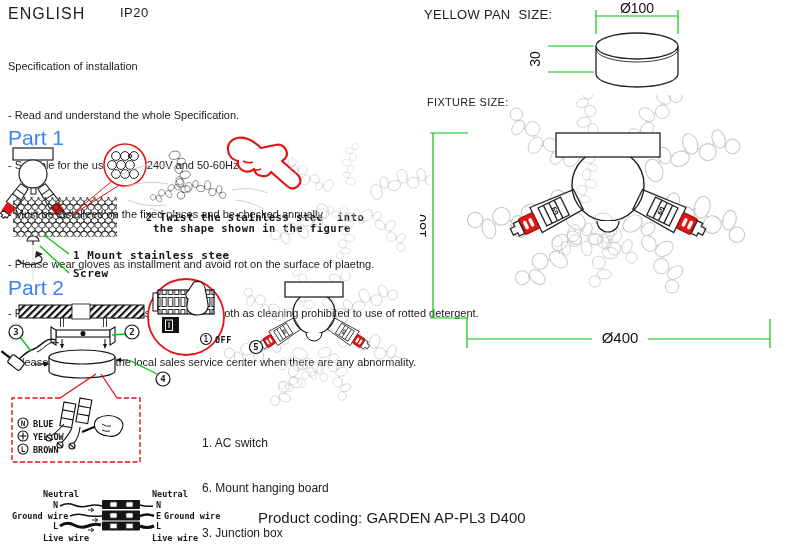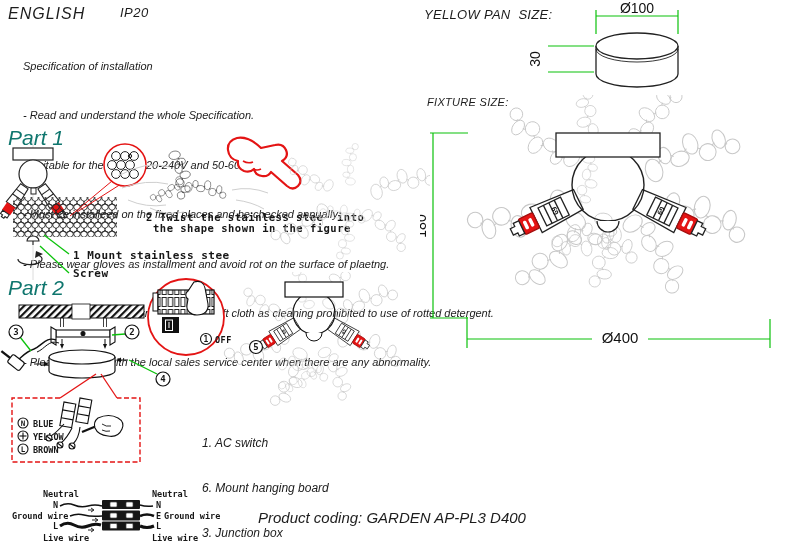--- a/index.html
+++ b/index.html
@@ -1,24 +1,24 @@
 <!DOCTYPE html>
 <html><head>
 <meta charset="utf-8">
 <style>
   html,body{margin:0;padding:0;background:#e8e8e8;}
   .canvas{position:relative;width:800px;height:552px;background:#ffffff;overflow:hidden;
           font-family:"Liberation Sans",sans-serif;color:#1c1c1c;}
-  .t{position:absolute;white-space:pre;font-style:italic;}
-  .spec-line{position:relative;font-size:11px;line-height:13.4px;white-space:pre;margin-left:15px;}
+  .t{position:absolute;white-space:pre;}
+  .spec-line{position:relative;font-size:11px;line-height:13.4px;white-space:pre;}
   svg{position:absolute;}
   svg text{white-space:pre;}
   .svgmono{font-family:"DejaVu Sans Mono",monospace;font-weight:bold;fill:#161616;}
   .svgdim{font-family:"Liberation Sans",sans-serif;fill:#111;}
-  .heading{font-size:21px;color:#0f766e;}
+  .heading{font-size:21px;color:#3b82f6;}
 </style>
 </head>
 <body>
 
 <div class="canvas">
 
   <svg width="0" height="0" style="left:0;top:0" aria-hidden="true">
     <defs>
       <pattern id="rings" width="7" height="9" patternUnits="userSpaceOnUse">
         <ellipse cx="3.5" cy="2.5" rx="3.3" ry="2.9" fill="none" stroke="#222" stroke-width="0.9"></ellipse>

